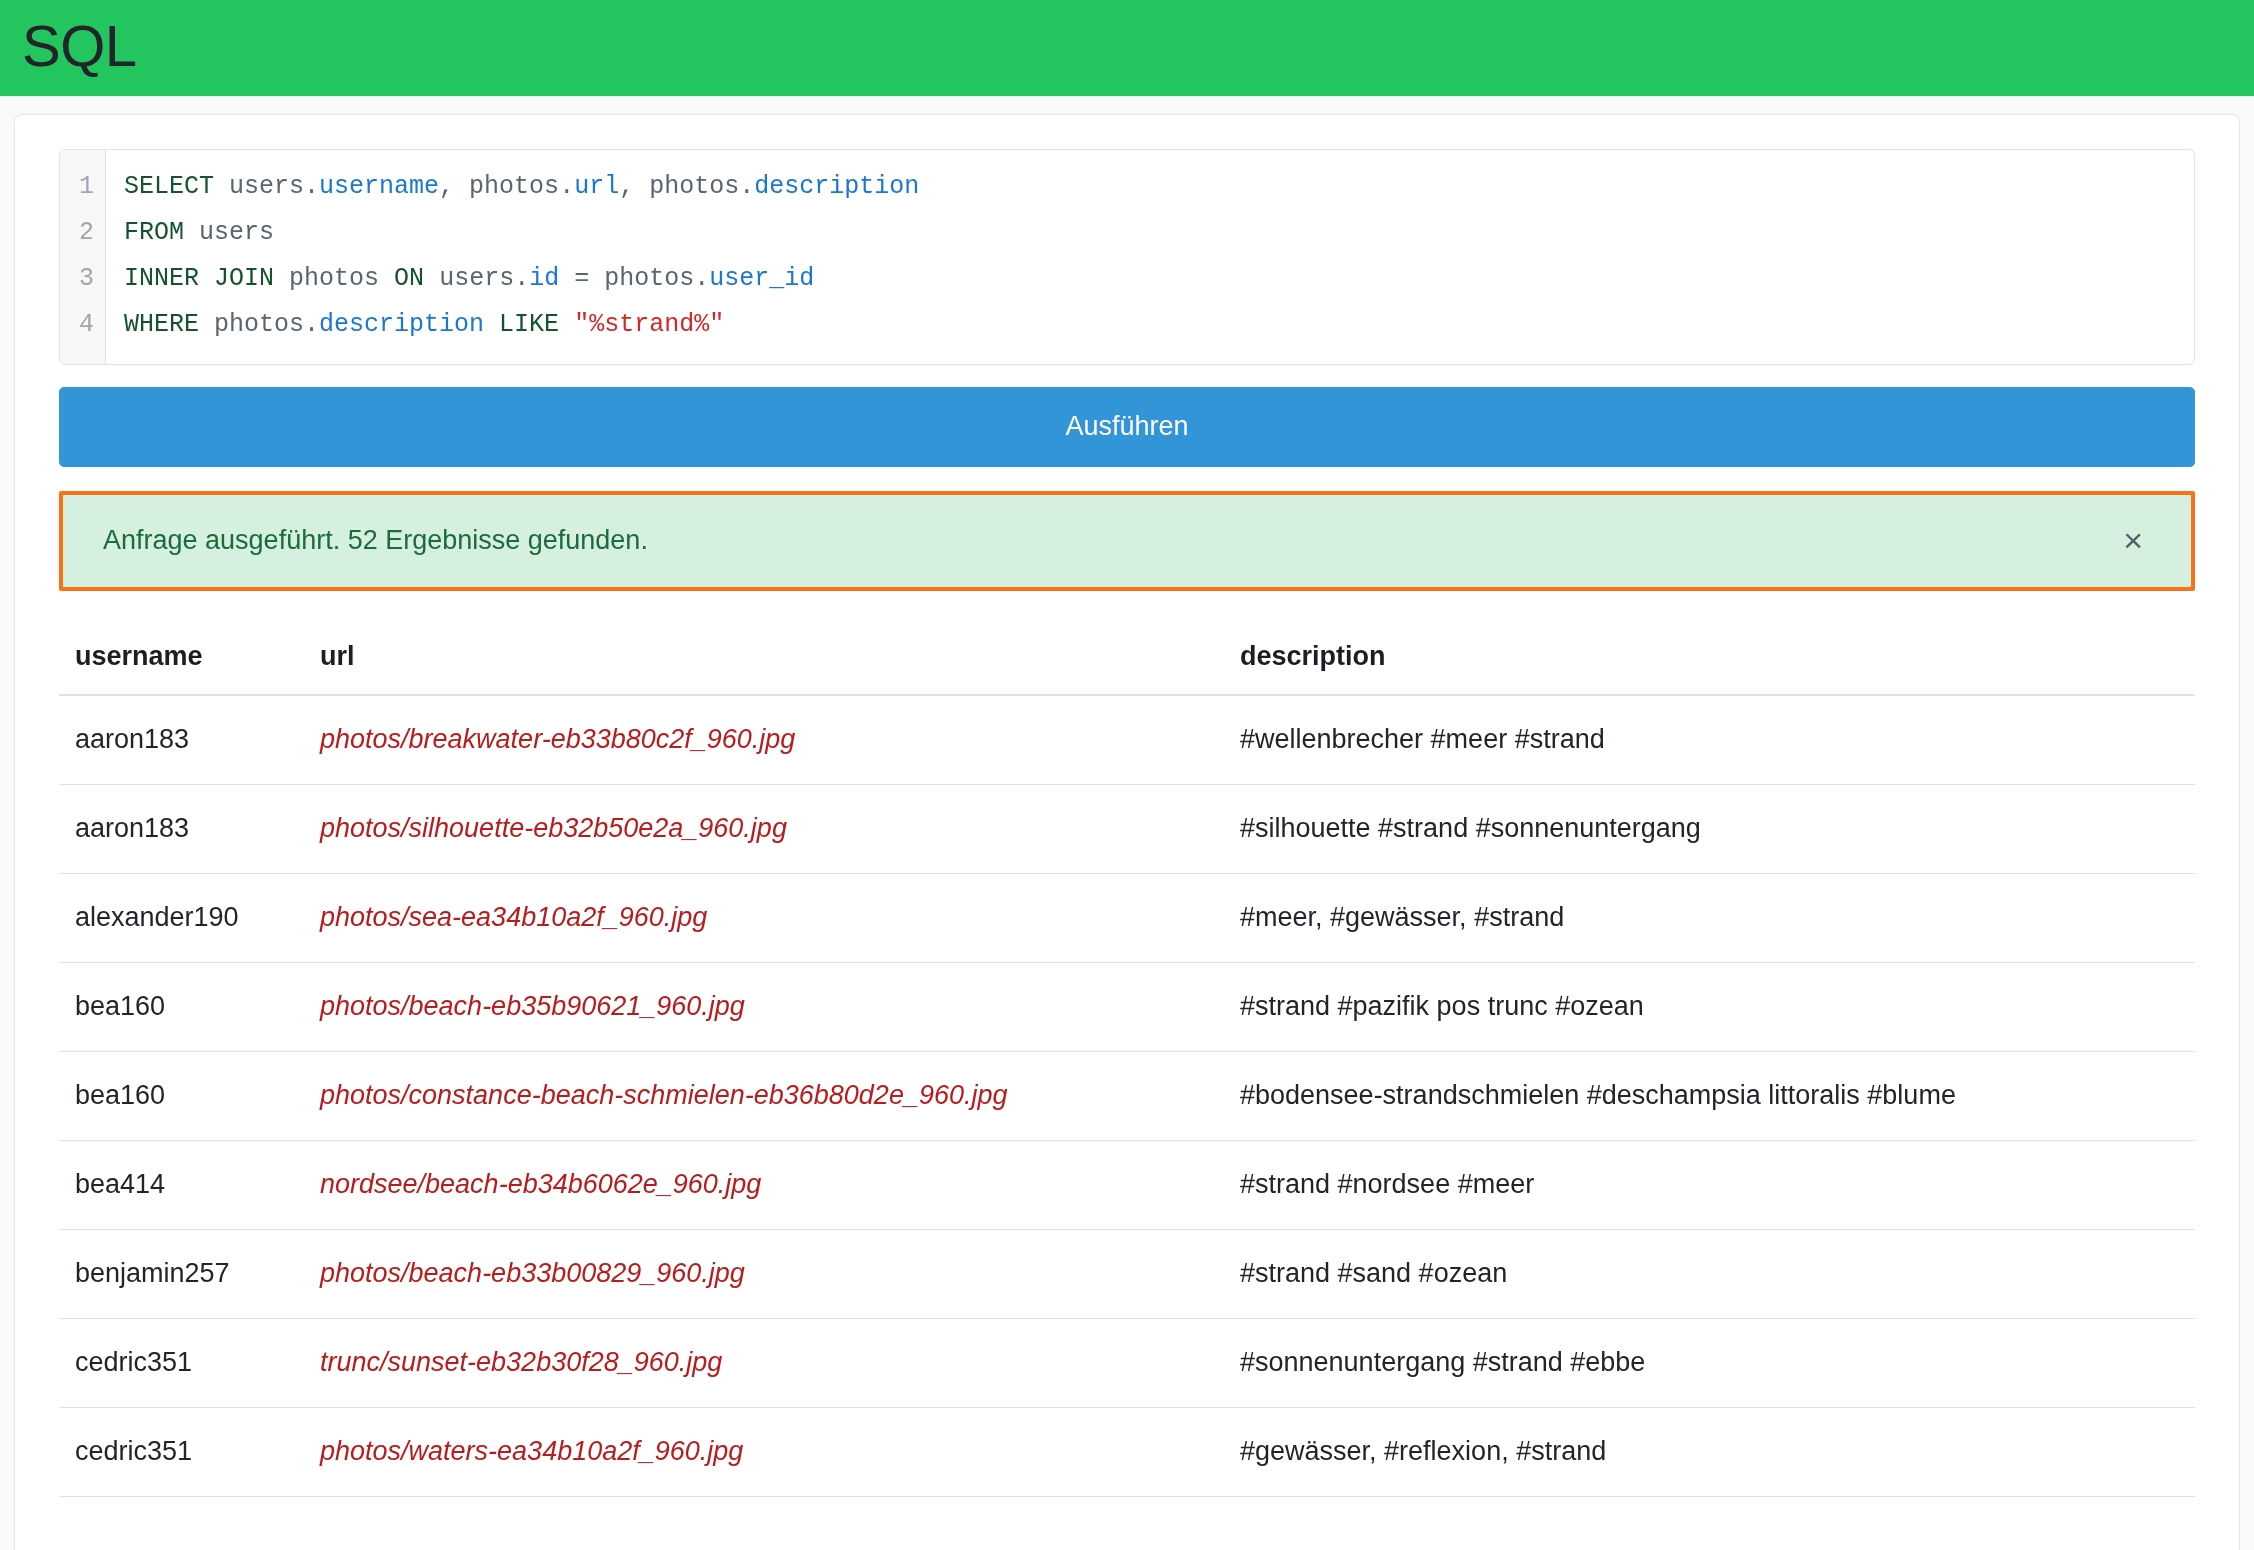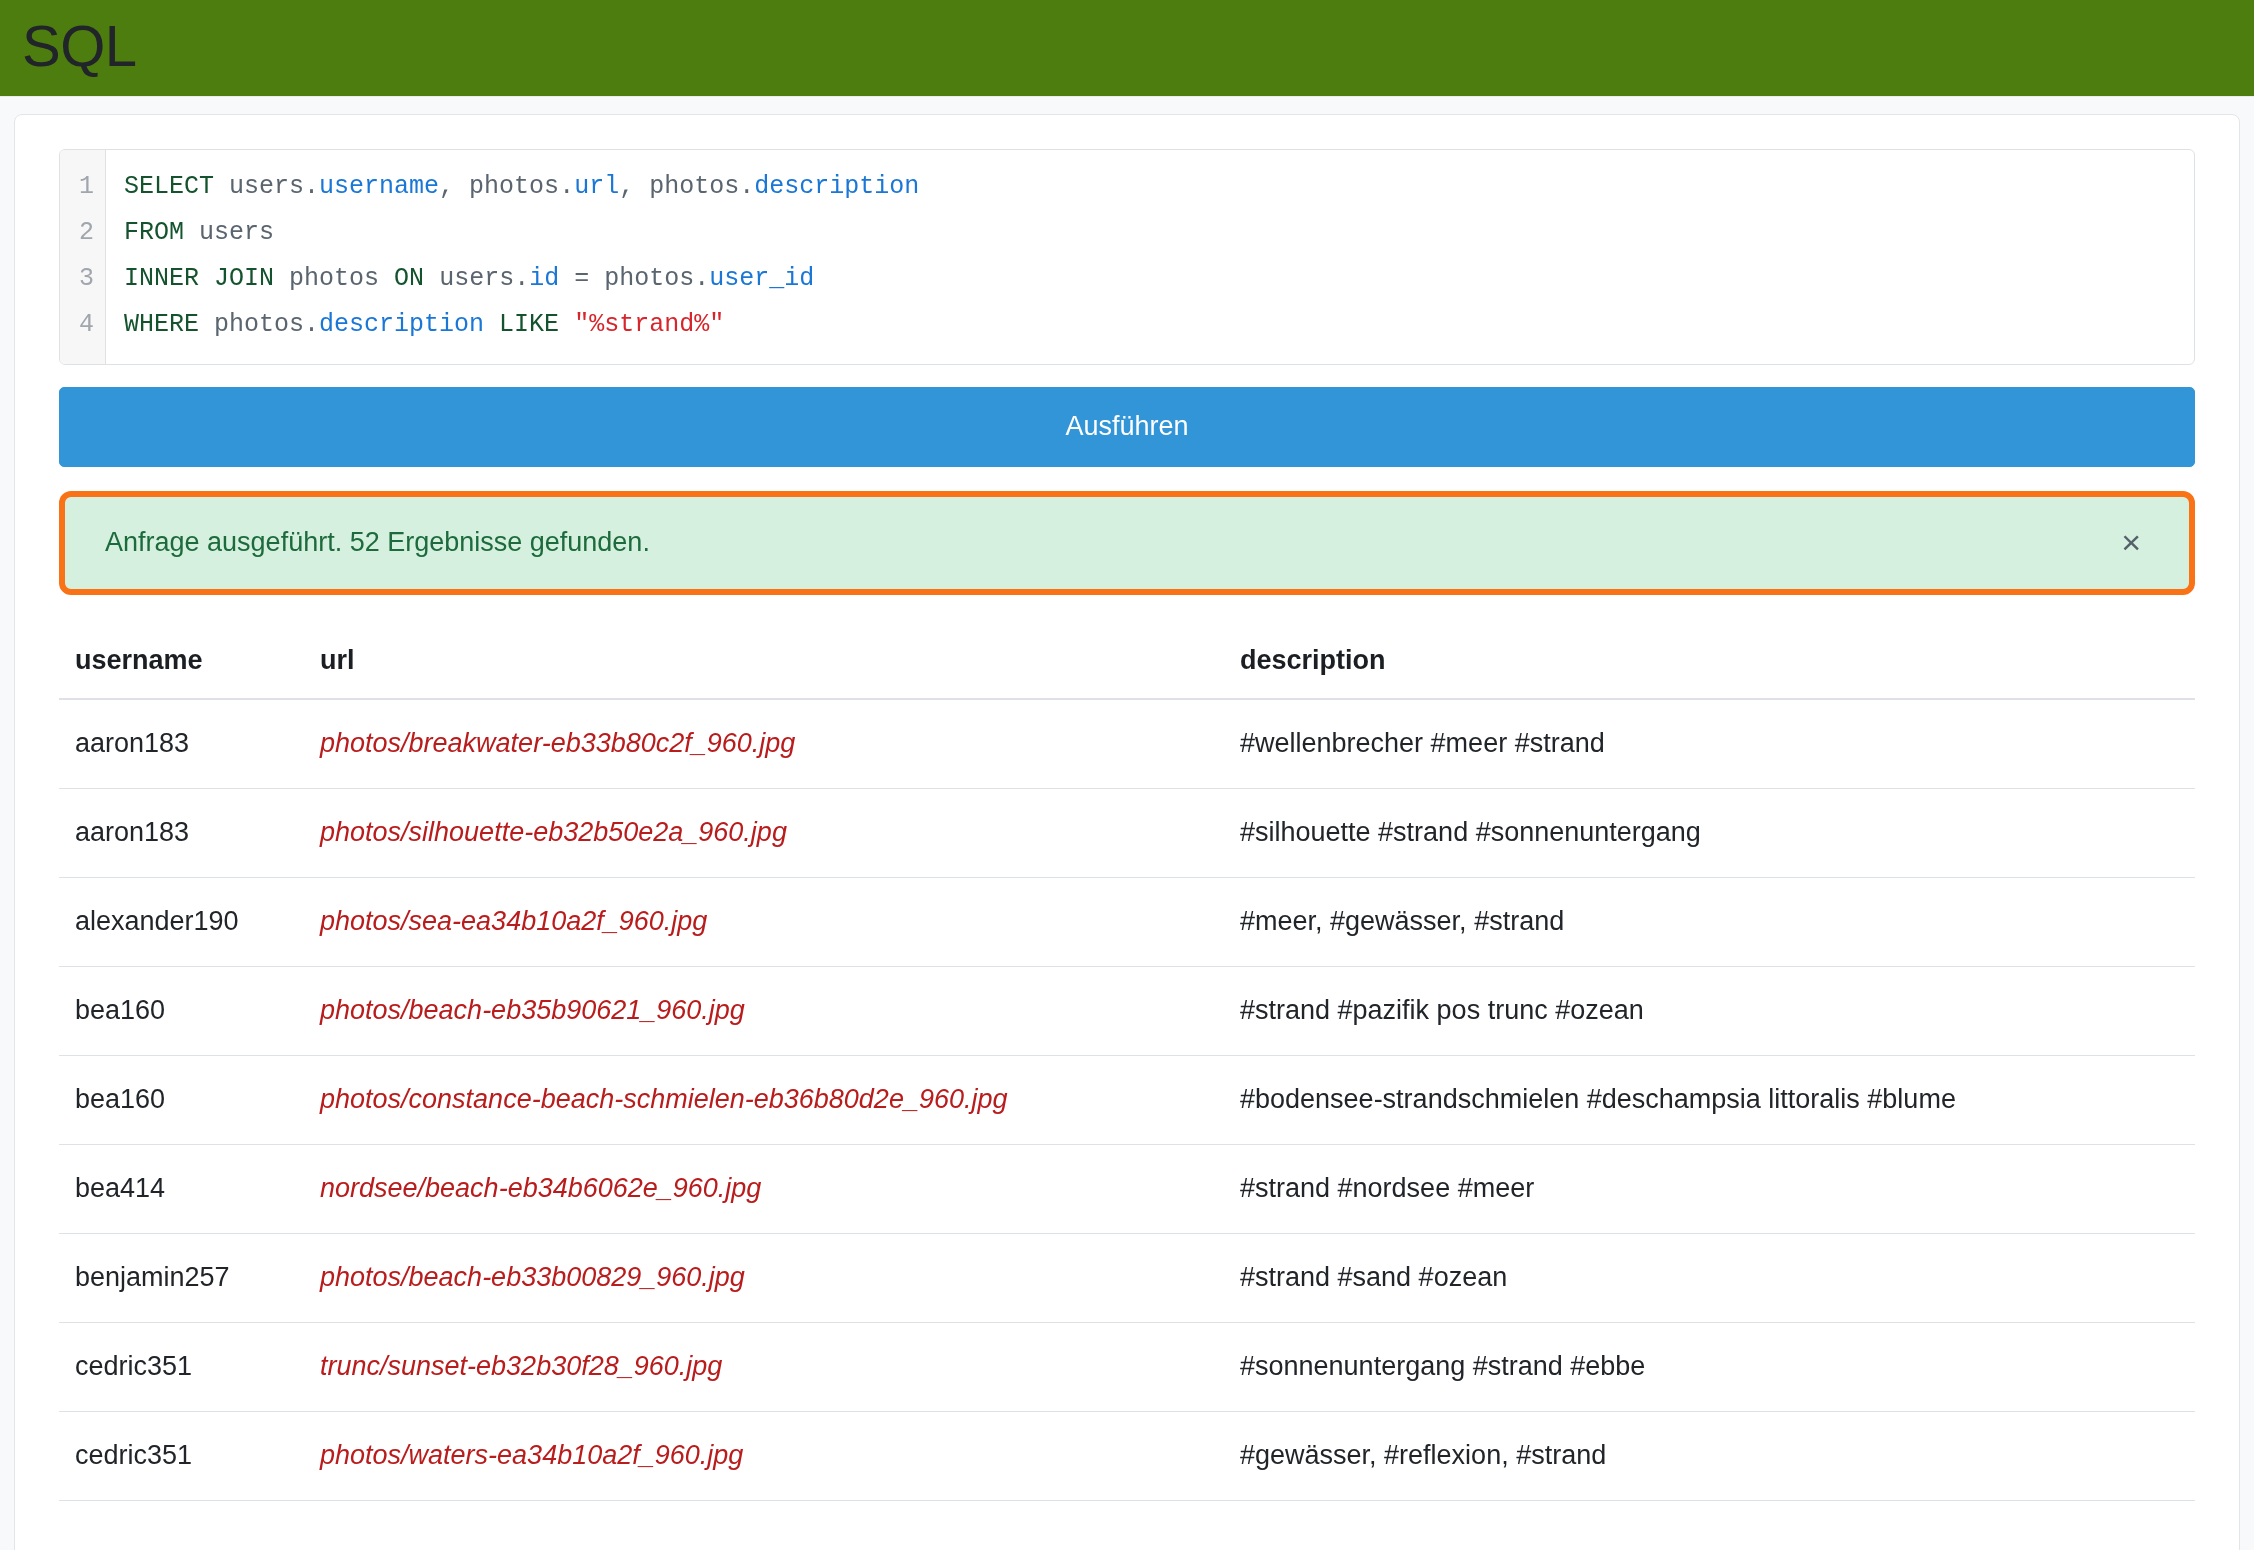--- a/index.html
+++ b/index.html
@@ -7,21 +7,21 @@
     margin: 0; padding: 0;
     width: 2254px;
     background: #f8f9fa;
     font-family: "Liberation Sans", sans-serif;
     -webkit-font-smoothing: antialiased;
   }
   body { min-height: 1550px; overflow: hidden; }
 
   
   .page-header {
-    background: #4d7c0f;
+    background: #22c55e;
     padding: 14px 22px 18px 22px;
     border-bottom: 1px solid #e9ecef;
   }
   .page-title {
     font-size: 58px;
     line-height: 1.1;
     font-weight: 400;
     color: #212529;
     margin: 0;
     letter-spacing: -0.5px;
@@ -89,22 +89,22 @@
     line-height: 1;
     padding: 25px 0 26px 0;
     text-align: center;
     cursor: pointer;
   }
 
   
   .alert {
     margin-top: 24px;
     background: #d5f0de;
-    border: 6px solid #f97316;
-    border-radius: 12px;
+    border: 4px solid #f97316;
+    border-radius: 2px;
     padding: 28px 34px 30px 40px;
     display: flex;
     align-items: center;
     justify-content: space-between;
     min-height: 92px;
   }
   .alert-text {
     color: #1d6b3c;
     font-size: 27px;
     line-height: 1.2;

